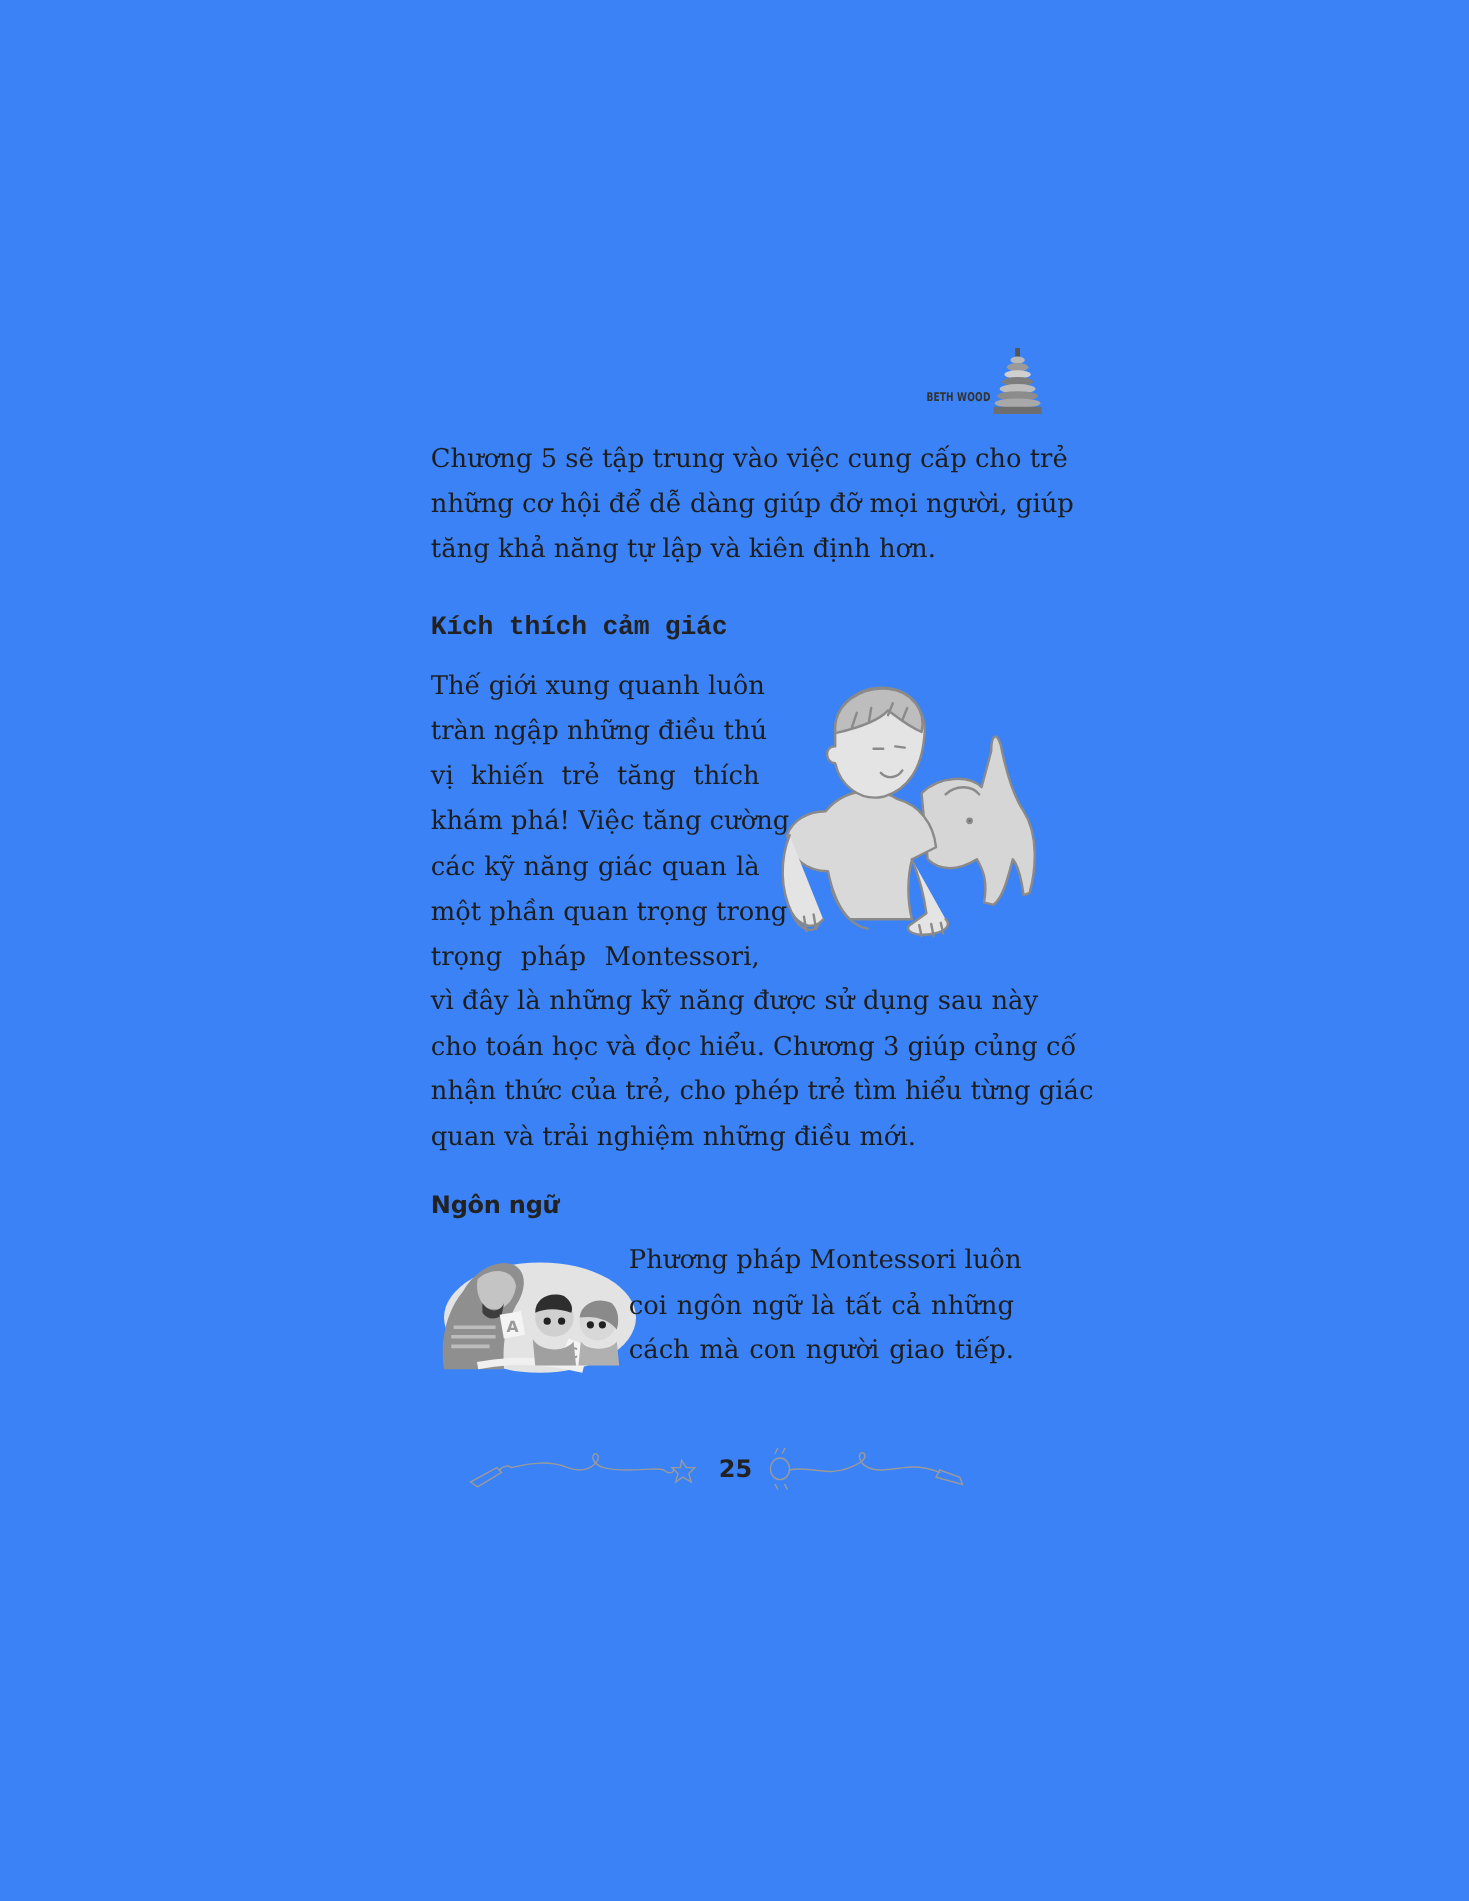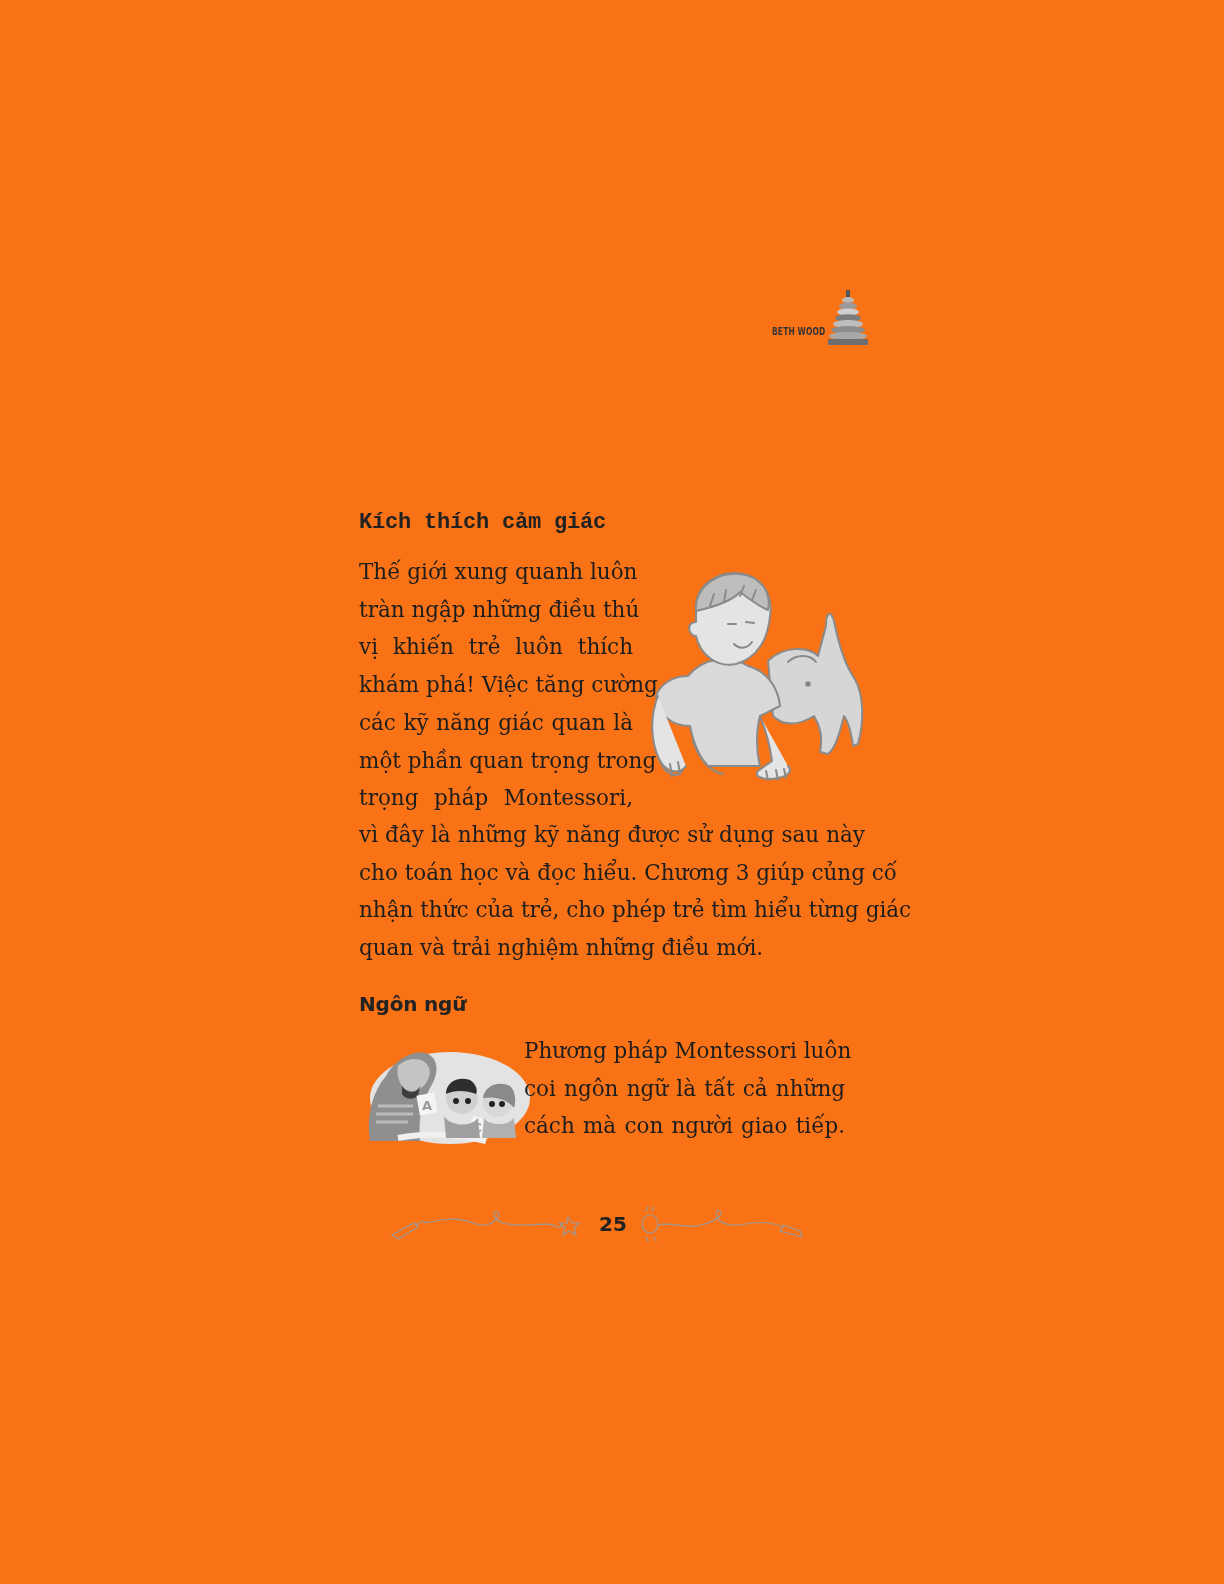--- a/index.html
+++ b/index.html
@@ -1,17 +1,17 @@
 <!DOCTYPE html>
 <html><head>
 <meta charset="utf-8">
 <style>
   html, body { margin:0; padding:0; background:#ffffff; }
   body { width:1224px; height:1584px; position:relative; overflow:hidden; }
-  .page { position:absolute; left:0; top:0; width:1224px; height:1584px; background:#f97316; }
+  .page { position:absolute; left:0; top:0; width:1224px; height:1584px; background:#3b82f6; }
 
   .running-head { position:absolute; left:760px; top:288px; width:110px; height:60px; }
   .author { position:absolute; left:12px; top:38px; font-family:"DejaVu Sans", sans-serif; font-size:10px; font-weight:bold; letter-spacing:0.2px; color:#333; transform:scaleX(0.75); transform-origin:left top; }
   .tower { position:absolute; left:66px; top:2px; width:44px; height:56px; }
 
   .body-text { font-family:"DejaVu Serif", serif; font-size:21.5px; color:#1d1d1d; line-height:37.7px; text-align:justify; }
   .line { display:block; white-space:nowrap; text-align-last:justify; }
   .line.last { text-align-last:left; }
 
   .para1 { position:absolute; left:359px; top:364px; width:506px; }
@@ -40,27 +40,32 @@
       <ellipse cx="22" cy="16" rx="9" ry="3.5" fill="#9a9a9a"></ellipse>
       <ellipse cx="22" cy="22" rx="11" ry="3.5" fill="#cfcfcf"></ellipse>
       <ellipse cx="22" cy="28" rx="13" ry="3.8" fill="#7d7d7d"></ellipse>
       <ellipse cx="22" cy="34" rx="15" ry="4" fill="#bdbdbd"></ellipse>
       <ellipse cx="22" cy="40" rx="17" ry="4" fill="#8c8c8c"></ellipse>
       <ellipse cx="22" cy="46" rx="19" ry="4" fill="#a8a8a8"></ellipse>
       <rect x="2" y="49" width="40" height="6" fill="#6e6e6e"></rect>
     </svg>
   </div>
 
+  <div class="para1 body-text">
+    <span class="line">Chương 5 sẽ tập trung vào việc cung cấp cho trẻ</span>
+    <span class="line">những cơ hội để dễ dàng giúp đỡ mọi người, giúp</span>
+    <span class="line last">tăng khả năng tự lập và kiên định hơn.</span>
+  </div>
 
   <div class="h-sensory">Kích thích cảm giác</div>
 
   <div class="para2a body-text">
     <span class="line">Thế giới xung quanh luôn</span>
     <span class="line">tràn ngập những điều thú</span>
-    <span class="line">vị khiến trẻ luôn thích</span>
+    <span class="line">vị khiến trẻ tăng thích</span>
     <span class="line">khám phá! Việc tăng cường</span>
     <span class="line">các kỹ năng giác quan là</span>
     <span class="line">một phần quan trọng trong</span>
     <span class="line">trọng pháp Montessori,</span>
   </div>
 
   <svg class="img-baby" viewBox="0 0 220 220" fill="none" stroke="#8a8a8a" stroke-width="2" stroke-linecap="round" stroke-linejoin="round">
 
     <path d="M120 95 C135 80 160 80 170 90 L178 60 C178 48 182 42 186 55 C190 75 195 95 205 110 C218 130 215 160 210 178 L205 180 C203 165 200 155 196 150 C192 165 188 182 180 188 L172 186 C175 170 172 160 166 150 C150 160 135 160 125 150 Z" fill="#d6d6d6"></path>
     <circle cx="160" cy="118" r="1.8" fill="#666"></circle>

